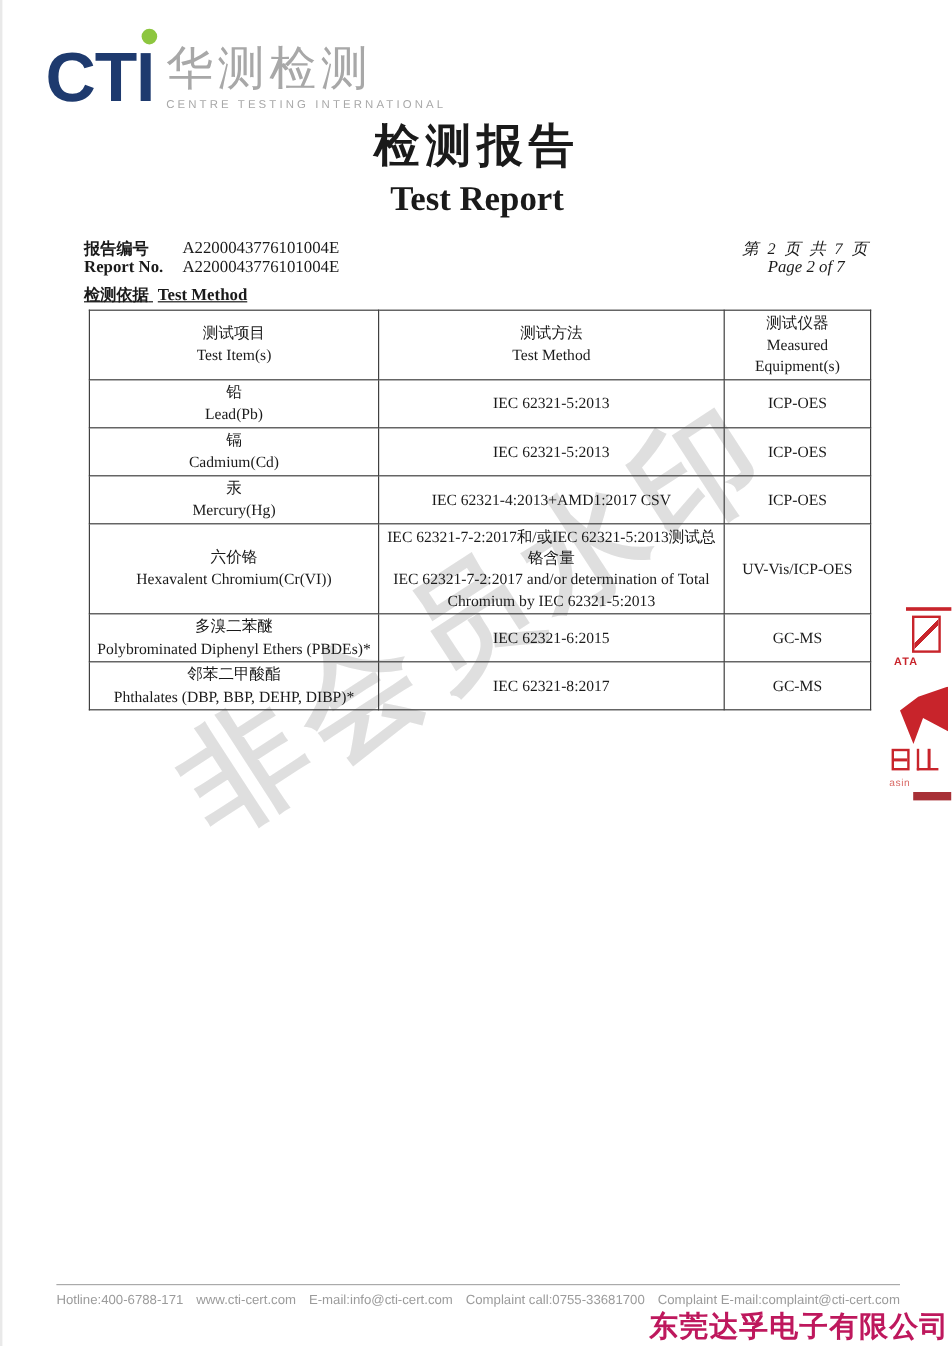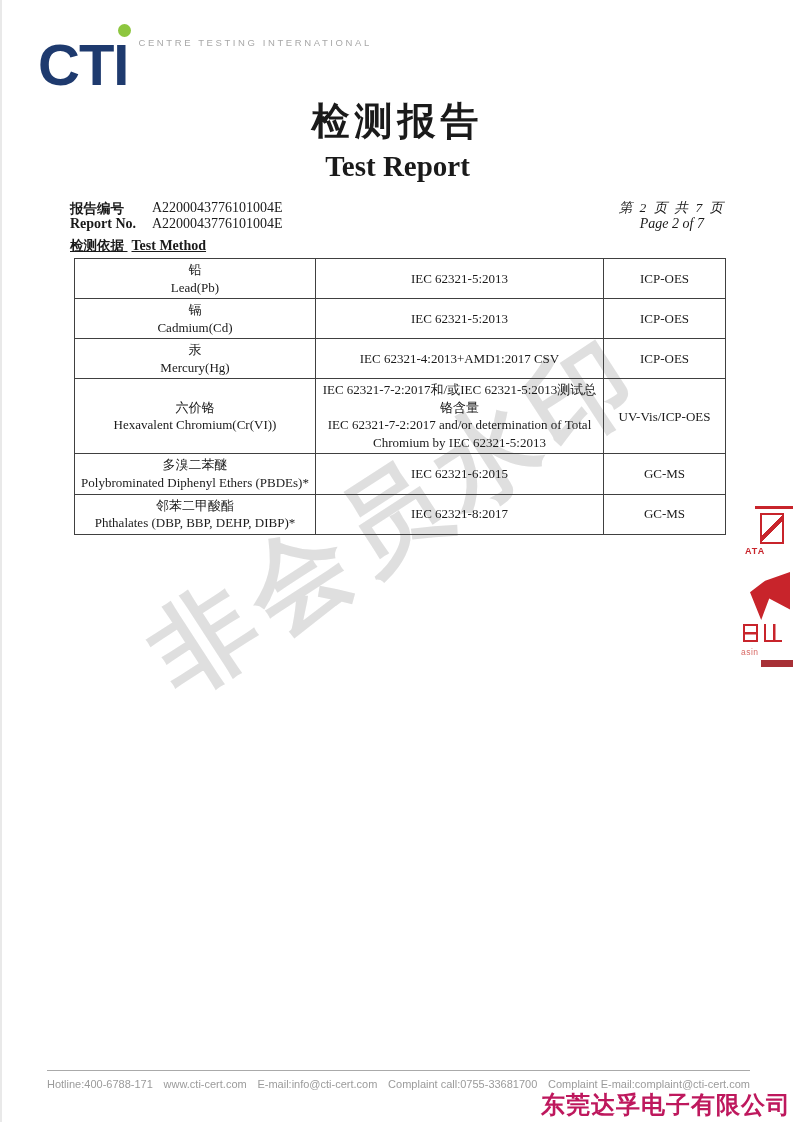--- a/index.html
+++ b/index.html
@@ -88,20 +88,21 @@
   <div class="watermark">非会员水印</div>
 
   <div class="content">
 
     <div class="logo">
       <div class="logo-cti">
         <div class="cti-text" style="color:#1e3a6e;">CTI</div>
         <div class="cti-dot" style="background:#8dc63f;"></div>
       </div>
       <div class="logo-right" style="color:#a8a8a8;">
+        <div class="logo-zh">华测检测</div>
         <div class="logo-sub">CENTRE TESTING INTERNATIONAL</div>
       </div>
     </div>
 
     <div class="title-zh">检测报告</div>
     <div class="title-en">Test Report</div>
 
     <div class="info">
       <div class="info-row">
         <span class="lbl-zh">报告编号</span>
@@ -121,20 +122,34 @@
       <span class="en">Test Method</span>
     </div>
 
     <table class="report">
       <colgroup>
           <col class="c1">
           <col class="c2">
           <col class="c3">
         </colgroup>
       <tbody>
+          <tr style="height:46px;">
+        <th>
+          <div class="cell-zh">测试项目</div>
+          <div>Test Item(s)</div>
+        </th>
+        <th>
+          <div class="cell-zh">测试方法</div>
+          <div>Test Method</div>
+        </th>
+        <th>
+          <div class="cell-zh">测试仪器</div>
+          <div>Measured Equipment(s)</div>
+        </th>
+      </tr>
       <tr style="height:37px;">
         <td>
           <div class="cell-zh">铅</div>
               <div>Lead(Pb)</div>
         </td>
         <td>
               <div>IEC 62321-5:2013</div>
             </td>
         <td>
               <div>ICP-OES</div>

